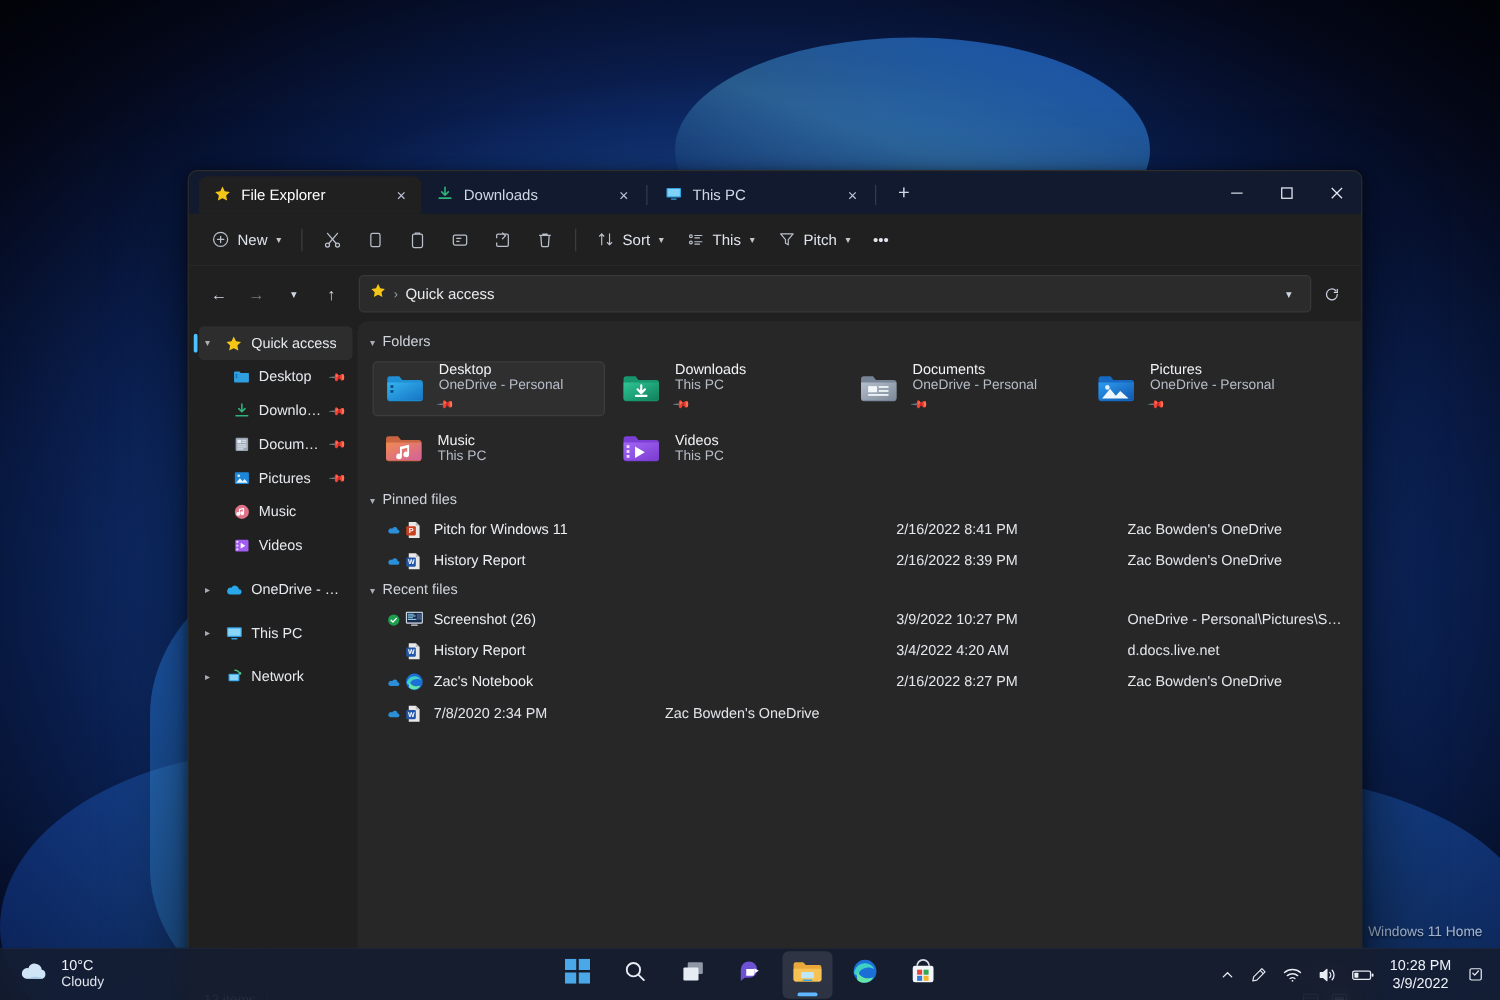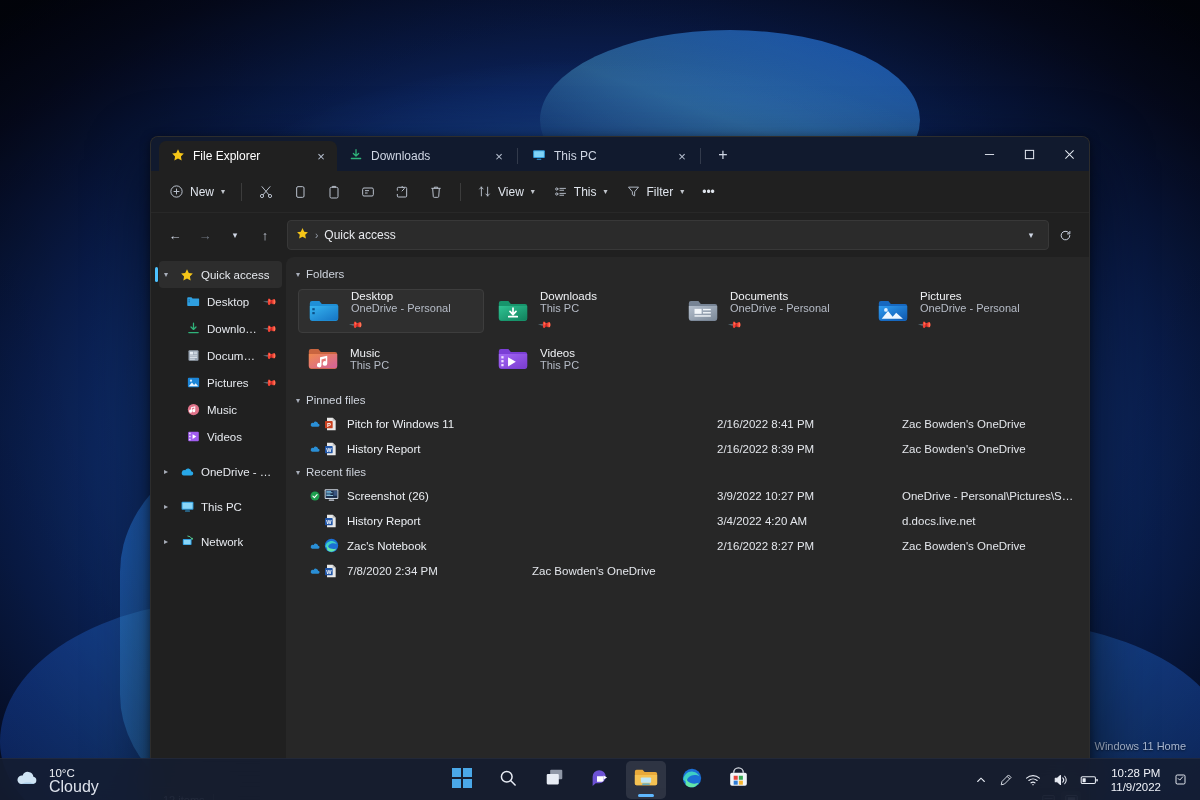--- a/index.html
+++ b/index.html
@@ -219,21 +219,21 @@
     background: rgba(20,28,48,.88);
     backdrop-filter: blur(18px);
     display: flex; align-items: center;
     border-top: 1px solid rgba(255,255,255,.05);
   }
   .tb-weather {
     display: flex; align-items: center; gap: 9px; padding-left: 14px; width: 230px;
     color: #eef1f6;
   }
   .tb-weather .wtxt { line-height: 13px; font-size: 11.5px; }
-  .tb-weather .wsub { font-size: 16px; color: #dde2ec; }
+  .tb-weather .wsub { font-size: 11px; color: #dde2ec; }
   .tb-center {
     position: absolute; left: 50%; transform: translateX(-50%);
     display: flex; align-items: center; gap: 6px;
   }
   .tb-app {
     width: 40px; height: 38px; border-radius: 5px; position: relative;
     display: flex; align-items: center; justify-content: center;
   }
   .tb-app.active { background: rgba(255,255,255,.10); }
   .tb-app.active::after {
@@ -394,21 +394,21 @@
       </div>
 
       <div class="cmd-sep"></div>
 
       <div class="cmd">
         <span>
           <svg width="15" height="15" viewBox="0 0 24 24" fill="none" stroke="#b9c0cc" stroke-width="1.5" stroke-linecap="round">
               <path d="M7 19V5M7 5L4.2 8M7 5l2.8 3M17 5v14M17 19l2.8-3M17 19l-2.8-3"></path>
             </svg>
         </span>
-        <span>View</span>
+        <span>Sort</span>
         <span class="chev">▾</span>
       </div>
 
       <div class="cmd">
         <span>
           <svg width="15" height="15" viewBox="0 0 24 24" fill="none" stroke="#b9c0cc" stroke-width="1.5" stroke-linecap="round">
               <circle cx="6" cy="8" r="1.8"></circle>
               <circle cx="6" cy="16" r="1.8"></circle>
               <path d="M11 7h9M11 10h6M11 15h9M11 18h6"></path>
             </svg>
@@ -416,21 +416,21 @@
         <span>This</span>
         <span class="chev">▾</span>
       </div>
 
       <div class="cmd">
         <span>
           <svg width="15" height="15" viewBox="0 0 24 24" fill="none" stroke="#b9c0cc" stroke-width="1.5" stroke-linejoin="round">
               <path d="M4 5h16l-6.2 7.4V19l-3.6-2v-4.6z"></path>
             </svg>
         </span>
-        <span>Filter</span>
+        <span>Pitch</span>
         <span class="chev">▾</span>
       </div>
 
       <div class="cmd">•••</div>
     </div>
 
     <div class="addrrow">
       <div class="navbtn">←</div>
       <div class="navbtn dim">→</div>
       <div class="navbtn">
@@ -1005,21 +1005,21 @@
       </span>
       <span class="tray-ico">
         <svg width="19" height="12" viewBox="0 0 24 14" fill="none" stroke="#e8ecf4" stroke-width="1.3">
             <rect x="1.5" y="3" width="18" height="8.4" rx="1.6"></rect>
             <rect x="20.6" y="5.6" width="1.9" height="3.2" rx=".8" fill="#e8ecf4" stroke="none"></rect>
             <rect x="3.2" y="4.7" width="4" height="5" rx=".6" fill="#e8ecf4" stroke="none"></rect>
           </svg>
       </span>
       <span class="tb-clock">
         <span style="display:block">10:28 PM</span>
-        <span style="display:block">11/9/2022</span>
+        <span style="display:block">3/9/2022</span>
       </span>
       <span class="tray-ico">
         <svg width="15" height="15" viewBox="0 0 20 20" fill="none" stroke="#e8ecf4" stroke-width="1.3" stroke-linejoin="round">
             <path d="M4 15.2V5.6A1.6 1.6 0 015.6 4h8.8A1.6 1.6 0 0116 5.6v8.8A1.6 1.6 0 0114.4 16H5.6z"></path>
             <path d="M7 8.8l2 2 4-4.4" stroke-linecap="round"></path>
           </svg>
       </span>
     </div>
   </div>
 </div>

